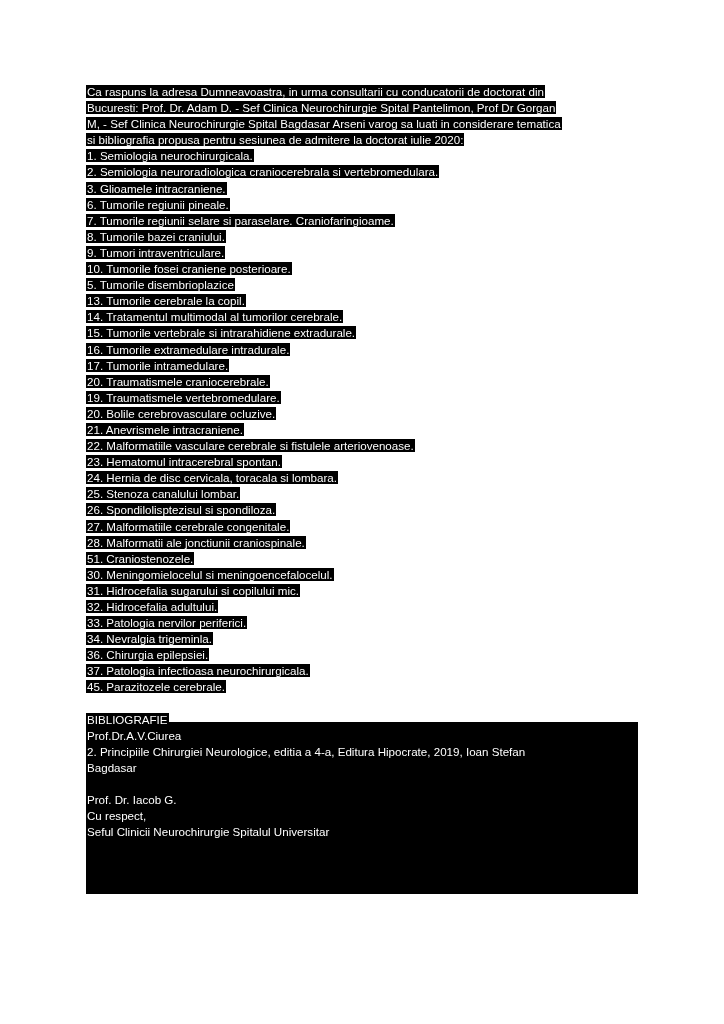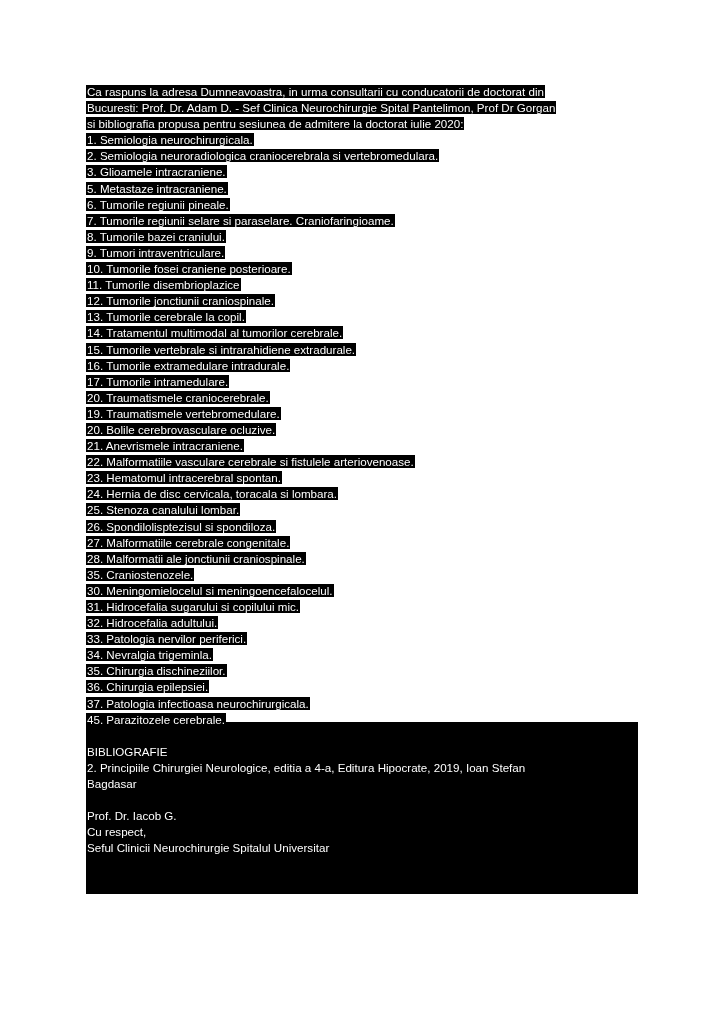--- a/index.html
+++ b/index.html
@@ -51,63 +51,62 @@
 <body>
 
 <div class="page">
 
   <div class="block-fill" style="left:86px; top:722px; width:552px; height:172px;"></div>
 
   <div class="doc-body">
 
     <div class="line"><span class="hl">Ca raspuns la adresa Dumneavoastra, in urma consultarii cu conducatorii de doctorat din</span></div>
     <div class="line"><span class="hl">Bucuresti: Prof. Dr. Adam D. - Sef Clinica Neurochirurgie Spital Pantelimon, Prof Dr Gorgan</span></div>
+    <div class="line"><span class="hl">M, - Sef Clinica Neurochirurgie Spital Bagdasar Arseni varog sa luati in considerare tematica</span></div>
     <div class="line"><span class="hl">si bibliografia propusa pentru sesiunea de admitere la doctorat iulie 2020:</span></div>
 
     <div class="line"><span class="hl">1. Semiologia neurochirurgicala.</span></div>
     <div class="line"><span class="hl">2. Semiologia neuroradiologica craniocerebrala si vertebromedulara.</span></div>
     <div class="line"><span class="hl">3. Glioamele intracraniene.</span></div>
-    <div class="line"><span class="hl">5. Metastaze intracraniene.</span></div>
     <div class="line"><span class="hl">6. Tumorile regiunii pineale.</span></div>
     <div class="line"><span class="hl">7. Tumorile regiunii selare si paraselare. Craniofaringioame.</span></div>
     <div class="line"><span class="hl">8. Tumorile bazei craniului.</span></div>
     <div class="line"><span class="hl">9. Tumori intraventriculare.</span></div>
     <div class="line"><span class="hl">10. Tumorile fosei craniene posterioare.</span></div>
-    <div class="line"><span class="hl">11. Tumorile disembrioplazice</span></div>
-    <div class="line"><span class="hl">12. Tumorile jonctiunii craniospinale.</span></div>
+    <div class="line"><span class="hl">5. Tumorile disembrioplazice</span></div>
     <div class="line"><span class="hl">13. Tumorile cerebrale la copil.</span></div>
     <div class="line"><span class="hl">14. Tratamentul multimodal al tumorilor cerebrale.</span></div>
     <div class="line"><span class="hl">15. Tumorile vertebrale si intrarahidiene extradurale.</span></div>
     <div class="line"><span class="hl">16. Tumorile extramedulare intradurale.</span></div>
     <div class="line"><span class="hl">17. Tumorile intramedulare.</span></div>
     <div class="line"><span class="hl">20. Traumatismele craniocerebrale.</span></div>
     <div class="line"><span class="hl">19. Traumatismele vertebromedulare.</span></div>
     <div class="line"><span class="hl">20. Bolile cerebrovasculare ocluzive.</span></div>
     <div class="line"><span class="hl">21. Anevrismele intracraniene.</span></div>
     <div class="line"><span class="hl">22. Malformatiile vasculare cerebrale si fistulele arteriovenoase.</span></div>
     <div class="line"><span class="hl">23. Hematomul intracerebral spontan.</span></div>
     <div class="line"><span class="hl">24. Hernia de disc cervicala, toracala si lombara.</span></div>
     <div class="line"><span class="hl">25. Stenoza canalului lombar.</span></div>
     <div class="line"><span class="hl">26. Spondilolisptezisul si spondiloza.</span></div>
     <div class="line"><span class="hl">27. Malformatiile cerebrale congenitale.</span></div>
     <div class="line"><span class="hl">28. Malformatii ale jonctiunii craniospinale.</span></div>
-    <div class="line"><span class="hl">35. Craniostenozele.</span></div>
+    <div class="line"><span class="hl">51. Craniostenozele.</span></div>
     <div class="line"><span class="hl">30. Meningomielocelul si meningoencefalocelul.</span></div>
     <div class="line"><span class="hl">31. Hidrocefalia sugarului si copilului mic.</span></div>
     <div class="line"><span class="hl">32. Hidrocefalia adultului.</span></div>
     <div class="line"><span class="hl">33. Patologia nervilor periferici.</span></div>
     <div class="line"><span class="hl">34. Nevralgia trigeminla.</span></div>
-    <div class="line"><span class="hl">35. Chirurgia dischineziilor.</span></div>
     <div class="line"><span class="hl">36. Chirurgia epilepsiei.</span></div>
     <div class="line"><span class="hl">37. Patologia infectioasa neurochirurgicala.</span></div>
     <div class="line"><span class="hl">45. Parazitozele cerebrale.</span></div>
 
     <div class="line blank"></div>
 
     <div class="line"><span class="hl">BIBLIOGRAFIE</span></div>
+    <div class="line"><span class="hl">Prof.Dr.A.V.Ciurea</span></div>
     <div class="line"><span class="hl">2. Principiile Chirurgiei Neurologice, editia a 4-a, Editura Hipocrate, 2019, Ioan Stefan</span></div>
     <div class="line"><span class="hl">Bagdasar</span></div>
 
     <div class="line blank"></div>
 
     <div class="line"><span class="hl">Prof. Dr. Iacob G.</span></div>
     <div class="line"><span class="hl">Cu respect,</span></div>
     <div class="line"><span class="hl">Seful Clinicii Neurochirurgie Spitalul Universitar</span></div>
 
   </div>

